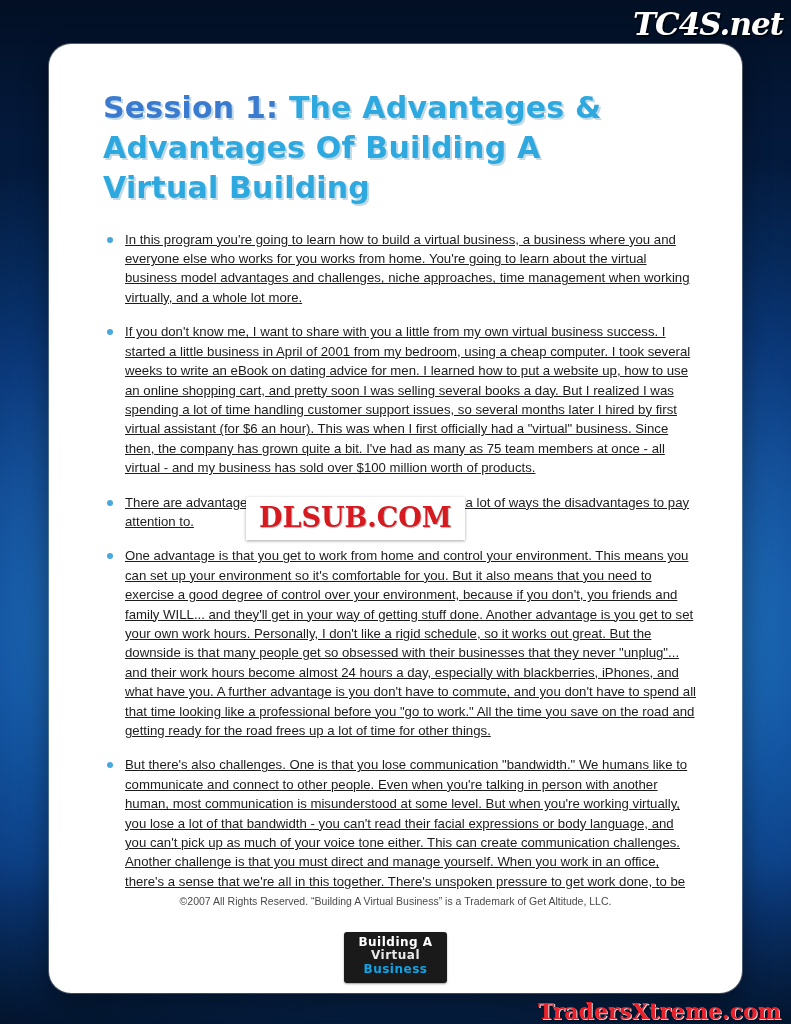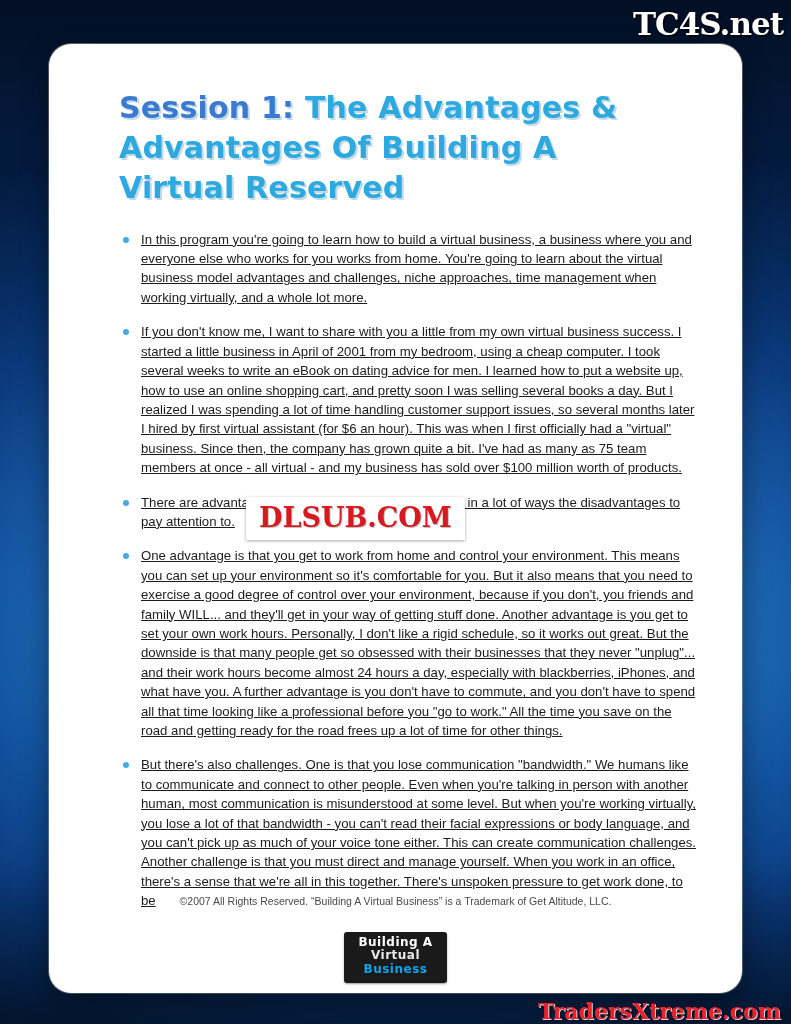--- a/index.html
+++ b/index.html
@@ -29,20 +29,21 @@
     background: radial-gradient(ellipse 760px 640px at 50% 55%, rgba(255,255,255,0.10) 0%, rgba(0,0,0,0) 60%),
                 linear-gradient(to bottom, rgba(0,0,0,0.42) 0%, rgba(0,0,0,0) 14%, rgba(0,0,0,0) 84%, rgba(0,0,0,0.45) 100%);
     pointer-events: none;
   }
   .watermark-tc4s {
     position: absolute;
     top: 6px;
     right: 8px;
     font-family: "DejaVu Serif", serif;
     font-weight: bold;
+    font-style: italic;
     font-size: 31px;
     color: #ffffff;
     letter-spacing: -1px;
     text-shadow: 2px 2px 0 rgba(0,0,0,0.55), 0 0 2px rgba(0,0,0,0.8);
     z-index: 40;
     text-align: center;
   }
   .sheet {
     position: absolute;
     left: 49px;
@@ -50,21 +51,21 @@
     width: 693px;
     height: 949px;
     background: #ffffff;
     border-radius: 22px;
     box-shadow: 0 10px 28px rgba(0,0,0,0.45), 0 0 0 1px rgba(255,255,255,0.35);
     overflow: hidden;
   }
   .sheet-inner {
     position: absolute;
     left: 0; top: 0; right: 0; bottom: 0;
-    padding: 44px 46px 0 70px;
+    padding: 44px 46px 0 54px;
     box-sizing: border-box;
   }
   h1.title {
     margin: 0 0 22px 0;
     font-family: "DejaVu Sans", sans-serif;
     font-weight: bold;
     font-size: 30px;
     line-height: 1.33;
     color: #2ea9e0;
     letter-spacing: 0.2px;
@@ -170,21 +171,21 @@
 <div class="page">
 
   <div class="watermark-tc4s">TC4S.net</div>
 
   <div class="sheet">
     <div class="sheet-inner">
 
       <h1 class="title">
         <span class="accent">Session 1:</span><span> The Advantages &amp;</span><br>
         <span>Advantages Of Building A</span><br>
-        <span>Virtual Reserved</span>
+        <span>Virtual Building</span>
       </h1>
 
       <ul class="bullets">
         <li>In this program you're going to learn how to build a virtual business, a business where you and everyone else who works for you works from home. You're going to learn about the virtual business model advantages and challenges, niche approaches, time management when working virtually, and a whole lot more.</li>
         <li>If you don't know me, I want to share with you a little from my own virtual business success. I started a little business in April of 2001 from my bedroom, using a cheap computer. I took several weeks to write an eBook on dating advice for men. I learned how to put a website up, how to use an online shopping cart, and pretty soon I was selling several books a day. But I realized I was spending a lot of time handling customer support issues, so several months later I hired by first virtual assistant (for $6 an hour). This was when I first officially had a "virtual" business. Since then, the company has grown quite a bit. I've had as many as 75 team members at once - all virtual - and my business has sold over $100 million worth of products.</li>
         <li>There are advantages to both, but since I'm not a geek, in a lot of ways the disadvantages to pay attention to.</li>
         <li>One advantage is that you get to work from home and control your environment. This means you can set up your environment so it's comfortable for you. But it also means that you need to exercise a good degree of control over your environment, because if you don't, you friends and family WILL... and they'll get in your way of getting stuff done. Another advantage is you get to set your own work hours. Personally, I don't like a rigid schedule, so it works out great. But the downside is that many people get so obsessed with their businesses that they never "unplug"... and their work hours become almost 24 hours a day, especially with blackberries, iPhones, and what have you. A further advantage is you don't have to commute, and you don't have to spend all that time looking like a professional before you "go to work." All the time you save on the road and getting ready for the road frees up a lot of time for other things.</li>
         <li>But there's also challenges. One is that you lose communication "bandwidth." We humans like to communicate and connect to other people. Even when you're talking in person with another human, most communication is misunderstood at some level. But when you're working virtually, you lose a lot of that bandwidth - you can't read their facial expressions or body language, and you can't pick up as much of your voice tone either. This can create communication challenges. Another challenge is that you must direct and manage yourself. When you work in an office, there's a sense that we're all in this together. There's unspoken pressure to get work done, to be</li>
       </ul>
 

